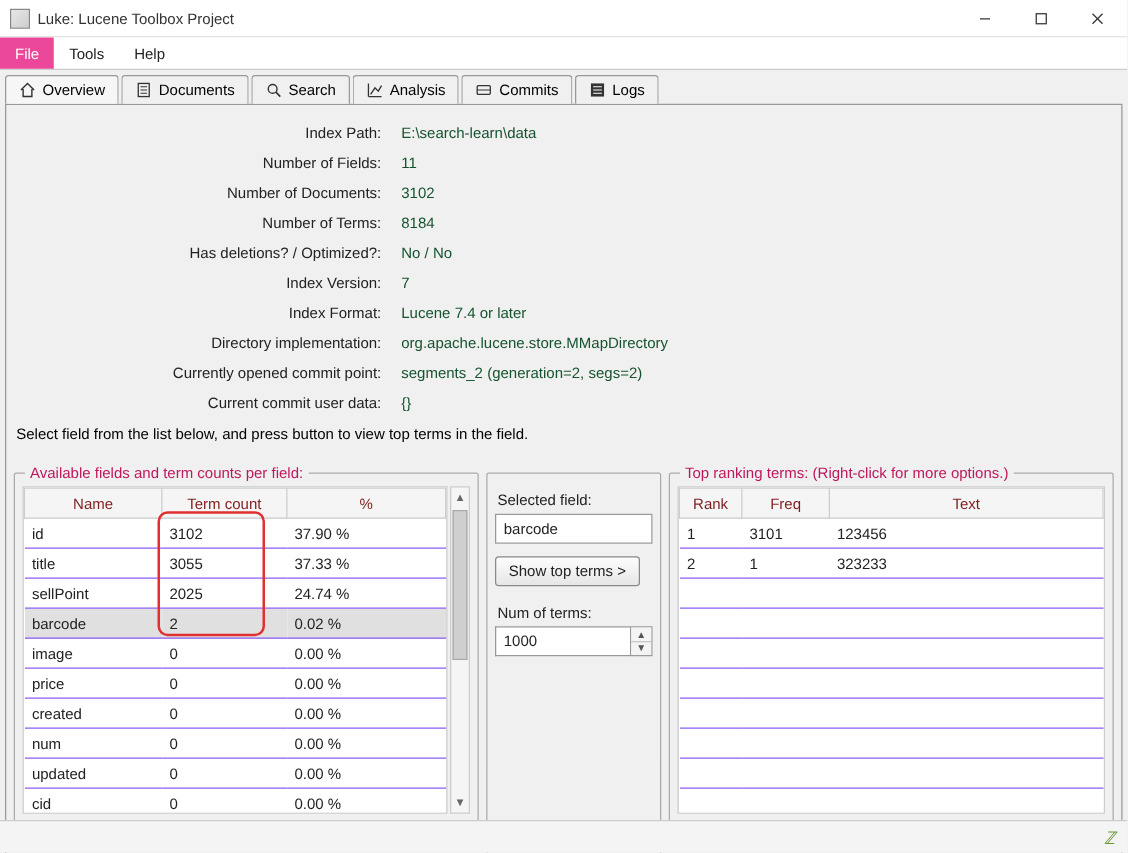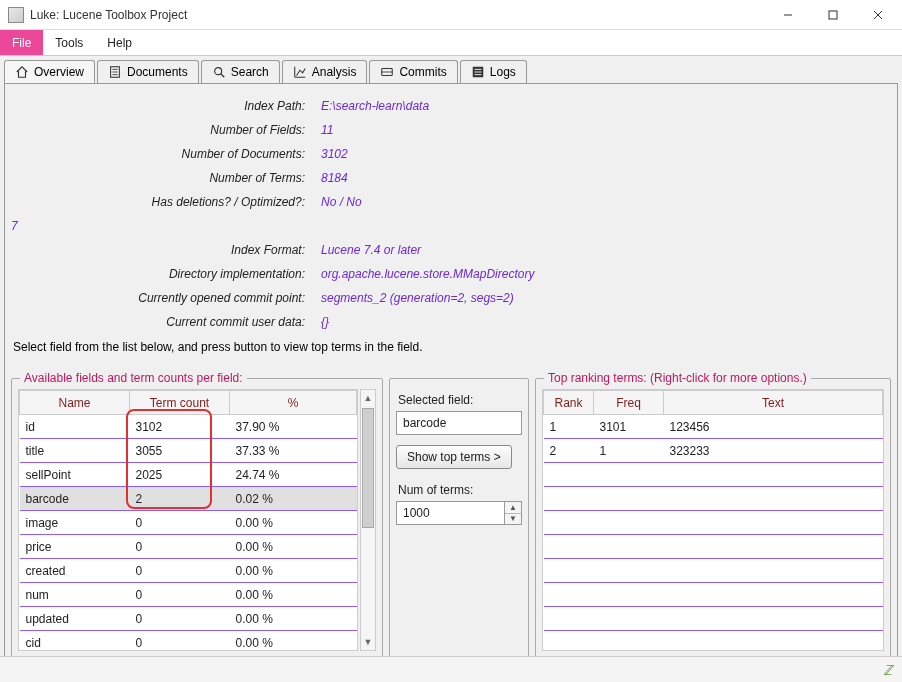--- a/index.html
+++ b/index.html
@@ -22,23 +22,23 @@
 .tabstrip { display: flex; gap: 0; }
 .tab { background: #f0f0f0; border: 1px solid #999; border-bottom: none; border-radius: 3px 3px 0 0; padding: 4px 10px; display: flex; align-items: center; gap: 5px; margin-right: 2px; }
 .tab.active { background: #f6f6f6; }
 .tab .tab-icon { width: 14px; height: 14px; display: inline-flex; align-items: center; justify-content: center; }
 .tab .tab-icon svg { width: 14px; height: 14px; }
 
 .panel { border: 1px solid #999; background: #f0f0f0; padding: 4px 6px 8px; }
 
 
 .details { margin: 6px 0 4px 0; }
-.det-row { display: flex; line-height: 24px; font-style: italic; }
+.det-row { display: flex; line-height: 24px; }
 .det-row .lbl { width: 310px; text-align: right; padding-right: 16px; color: #222; }
-.det-row .val { color: #6d28d9; }
+.det-row .val { color: #14532d; }
 
 .instruction { margin: 6px 0 24px 2px; color: #000000; }
 
 
 .lower { display: flex; gap: 6px; }
 .groupbox { border: 1px solid #aaa; border-radius: 2px; background: #f0f0f0; position: relative; padding: 10px 6px 6px; }
 .groupbox .legend { position: absolute; top: -8px; left: 8px; background: #f0f0f0; padding: 0 4px; color: #be185d; }
 
 .gb-fields { width: 372px; height: 280px; }
 .gb-mid { width: 140px; height: 364px; }
@@ -183,20 +183,21 @@
         </div>
       <div class="det-row">
           <div class="lbl">Number of Terms:</div>
           <div class="val">8184</div>
         </div>
       <div class="det-row">
           <div class="lbl">Has deletions? / Optimized?:</div>
           <div class="val">No / No</div>
         </div>
       <div class="det-row">
+          <div class="lbl">Index Version:</div>
           <div class="val">7</div>
         </div>
       <div class="det-row">
           <div class="lbl">Index Format:</div>
           <div class="val">Lucene 7.4 or later</div>
         </div>
       <div class="det-row">
           <div class="lbl">Directory implementation:</div>
           <div class="val">org.apache.lucene.store.MMapDirectory</div>
         </div>

